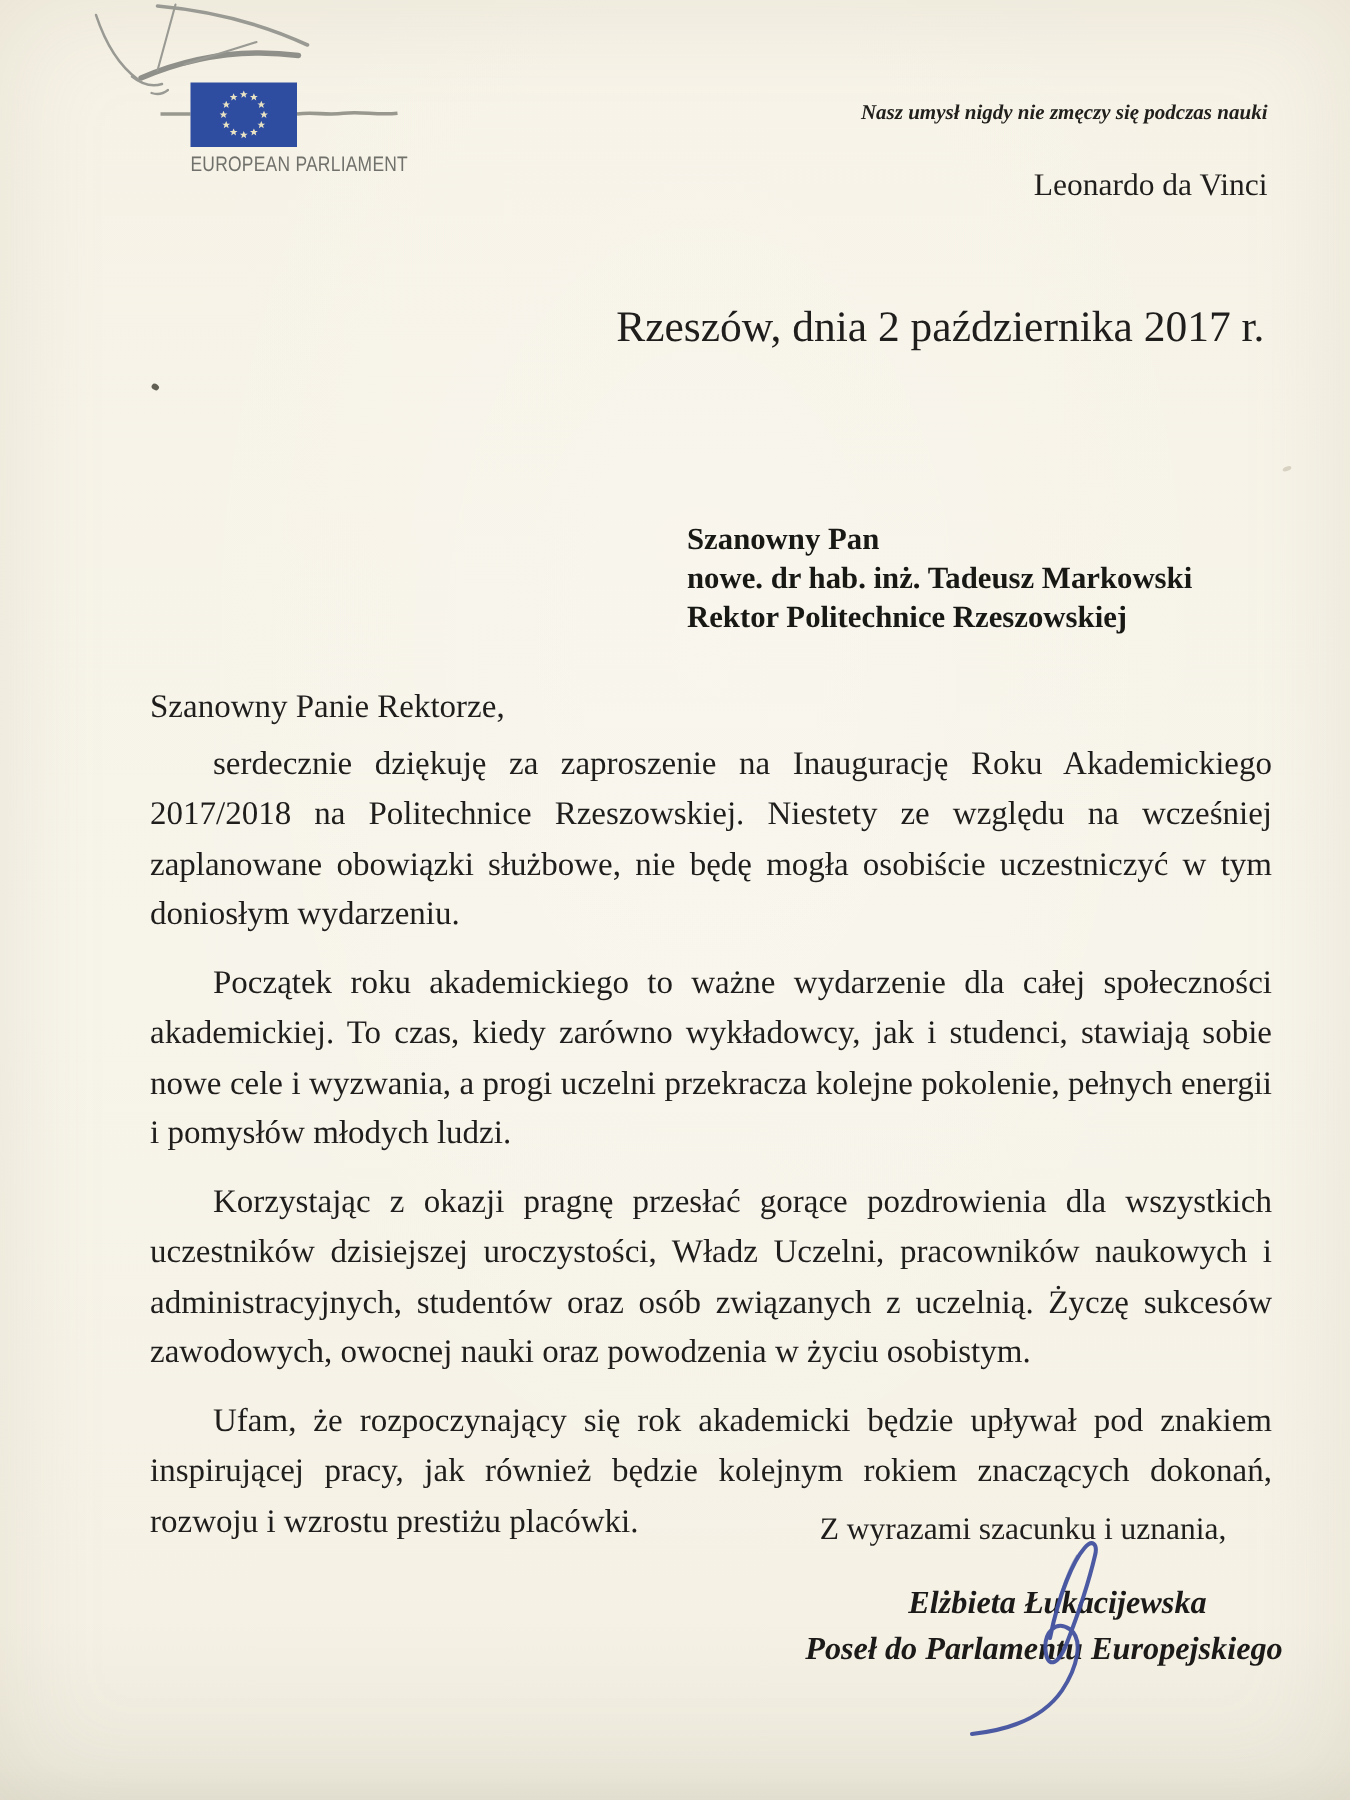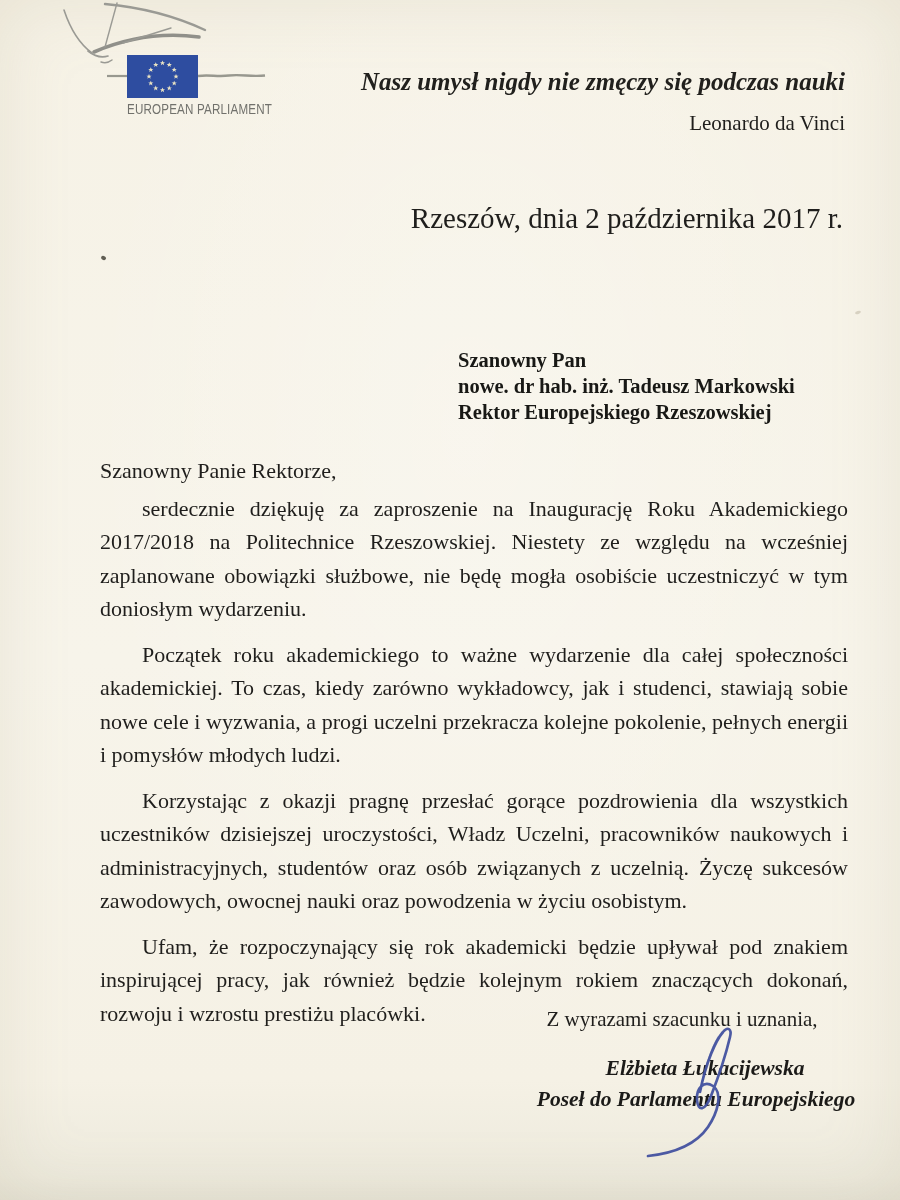--- a/index.html
+++ b/index.html
@@ -20,21 +20,21 @@
   
   .logo-svg{left:55px;top:0;}
   .wordmark{
     left:127px;top:101px;
     font-family:"Liberation Sans","DejaVu Sans",sans-serif;
     font-size:14px;letter-spacing:0.2px;color:#71716c;
     transform:scaleX(0.83);transform-origin:left top;white-space:nowrap;
   }
 
   
-  .motto{right:55px;top:68px;font-size:25px;font-weight:bold;font-style:italic;white-space:nowrap;color:#21201d;}
+  .motto{right:55px;top:68px;font-size:14px;font-weight:bold;font-style:italic;white-space:nowrap;color:#21201d;}
   .motto-author{right:55px;top:111px;font-size:21px;white-space:nowrap;}
   .dateline{right:57px;top:202px;font-size:29px;white-space:nowrap;margin-left:41px;}
 
   
   .recipient{left:458px;top:311px;font-size:20.5px;font-weight:bold;line-height:26px;color:#181815;margin-top:36px;}
 
   
   .letter-body{left:100px;top:454px;width:748px;font-size:22px;line-height:33.5px;}
   .letter-body p{
     margin:12px 0 0 0;text-indent:42px;text-align:justify;
@@ -119,21 +119,21 @@
   <div class="abs wordmark">EUROPEAN PARLIAMENT</div>
 
   <div class="abs motto">Nasz umysł nigdy nie zmęczy się podczas nauki</div>
   <div class="abs motto-author">Leonardo da Vinci</div>
 
   <div class="abs dateline">Rzeszów, dnia 2 października 2017 r.</div>
 
   <div class="abs recipient">
     <div>Szanowny Pan</div>
     <div>nowe. dr hab. inż. Tadeusz Markowski</div>
-    <div>Rektor Europejskiego Rzeszowskiej</div>
+    <div>Rektor Politechnice Rzeszowskiej</div>
   </div>
 
   <div class="abs letter-body">
     <div class="salutation">Szanowny Panie Rektorze,</div>
     <p class="first">serdecznie dziękuję za zaproszenie na Inaugurację Roku Akademickiego 2017/2018 na Politechnice Rzeszowskiej. Niestety ze względu na wcześniej zaplanowane obowiązki służbowe, nie będę mogła osobiście uczestniczyć w tym doniosłym wydarzeniu.</p>
     <p>Początek roku akademickiego to ważne wydarzenie dla całej społeczności akademickiej. To czas, kiedy zarówno wykładowcy, jak i studenci, stawiają sobie nowe cele i wyzwania, a progi uczelni przekracza kolejne pokolenie, pełnych energii i pomysłów młodych ludzi.</p>
     <p>Korzystając z okazji pragnę przesłać gorące pozdrowienia dla wszystkich uczestników dzisiejszej uroczystości, Władz Uczelni, pracowników naukowych i administracyjnych, studentów oraz osób związanych z uczelnią. Życzę sukcesów zawodowych, owocnej nauki oraz powodzenia w życiu osobistym.</p>
     <p>Ufam, że rozpoczynający się rok akademicki będzie upływał pod znakiem inspirującej pracy, jak również będzie kolejnym rokiem znaczących dokonań, rozwoju i wzrostu prestiżu placówki.</p>
   </div>
 

